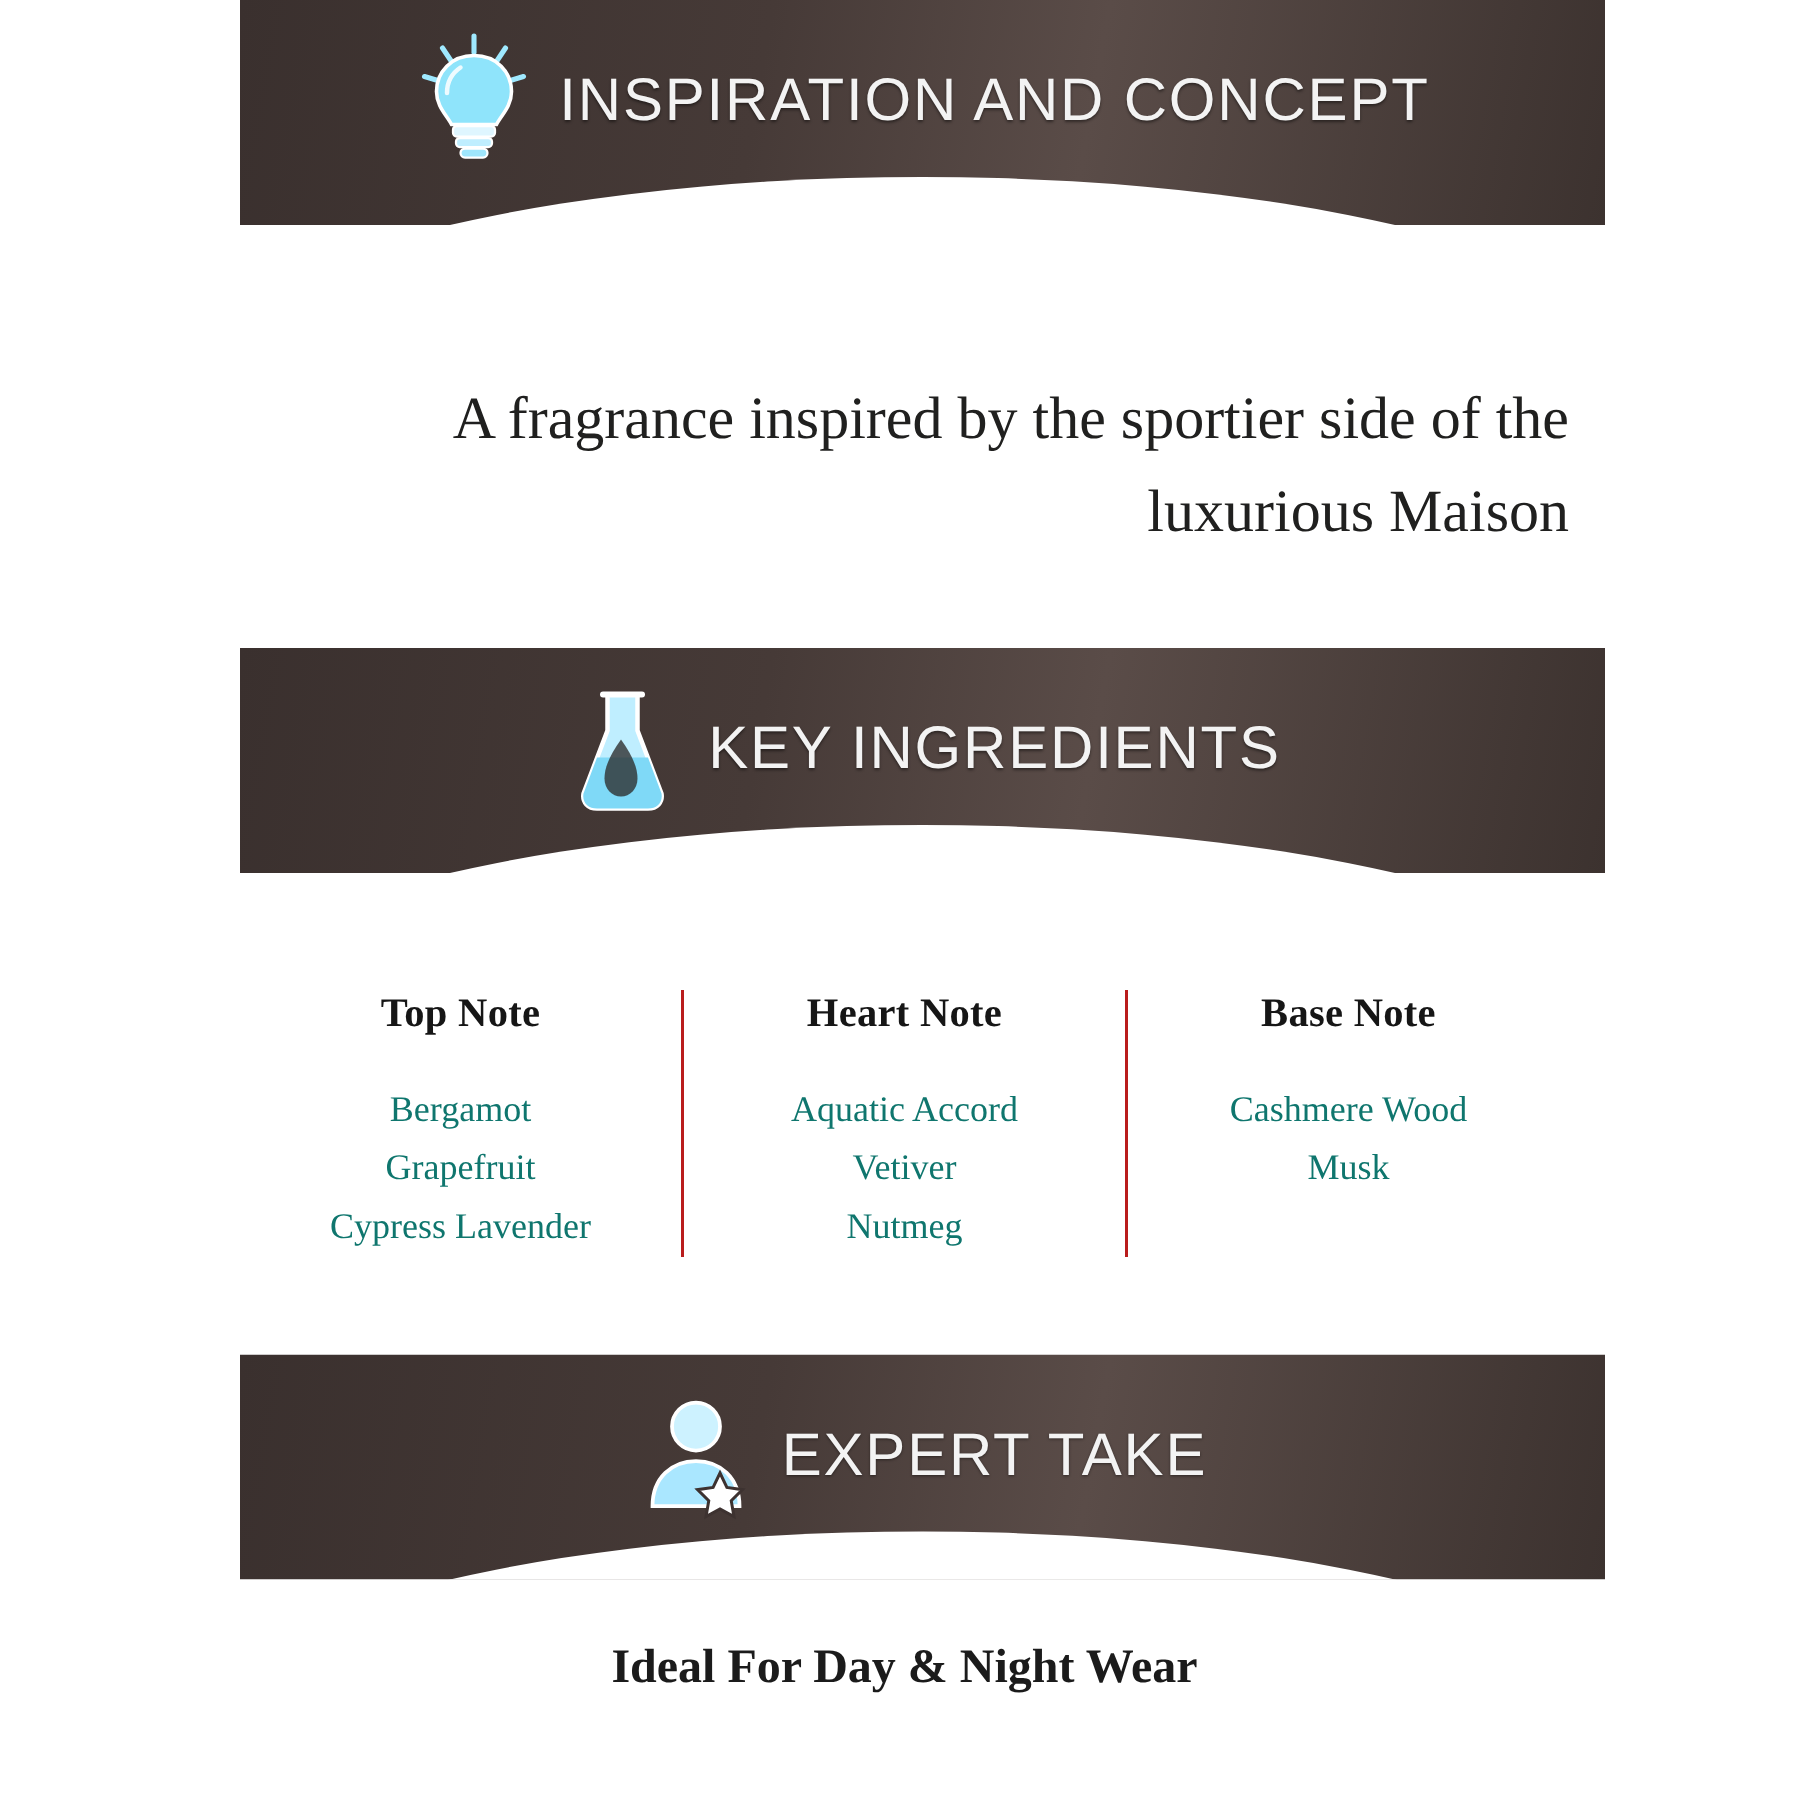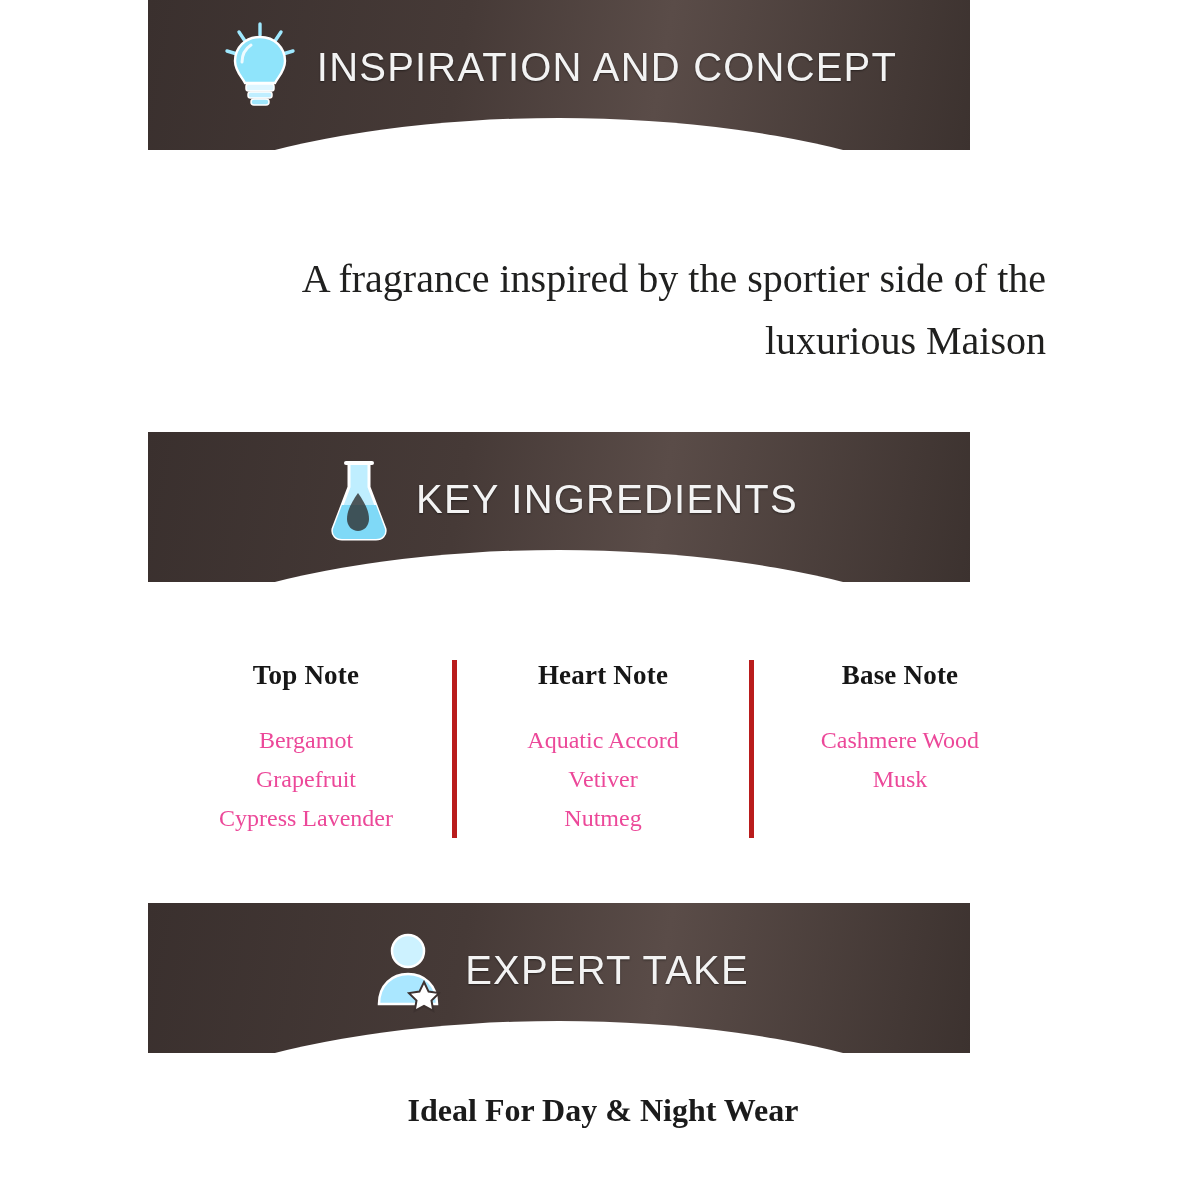--- a/index.html
+++ b/index.html
@@ -19,22 +19,22 @@
   .page {
     position: relative;
     width: 1200px;
     height: 1200px;
     background: #ffffff;
   }
 
   
   .banner {
     position: absolute;
-    left: 148px;
-    width: 822px;
+    left: 160px;
+    width: 910px;
     height: 150px;
     overflow: hidden;
   }
   .banner .band {
     position: absolute;
     inset: 0;
     background: linear-gradient(100deg, #3a302e 0%, #463a37 38%, #5a4c48 62%, #3c322f 100%);
   }
   
   .banner .sweep {
@@ -95,33 +95,33 @@
     width: 886px;
     display: flex;
   }
   .note-col {
     flex: 1 1 0;
     text-align: center;
     padding: 0 10px;
     box-sizing: border-box;
   }
   .note-col + .note-col {
-    border-left: 5px solid #b91c1c;
+    border-left: 2px solid #b91c1c;
   }
   .note-head {
     font-size: 27px;
     font-weight: bold;
     color: #161616;
     margin-bottom: 30px;
     letter-spacing: .2px;
   }
   .note-item {
     font-size: 24px;
     line-height: 1.62;
-    color: #ec4899;
+    color: #0f766e;
   }
 
   
   .expert-text {
     position: absolute;
     left: 160px;
     top: 1092px;
     width: 886px;
     text-align: center;
     font-size: 32px;

